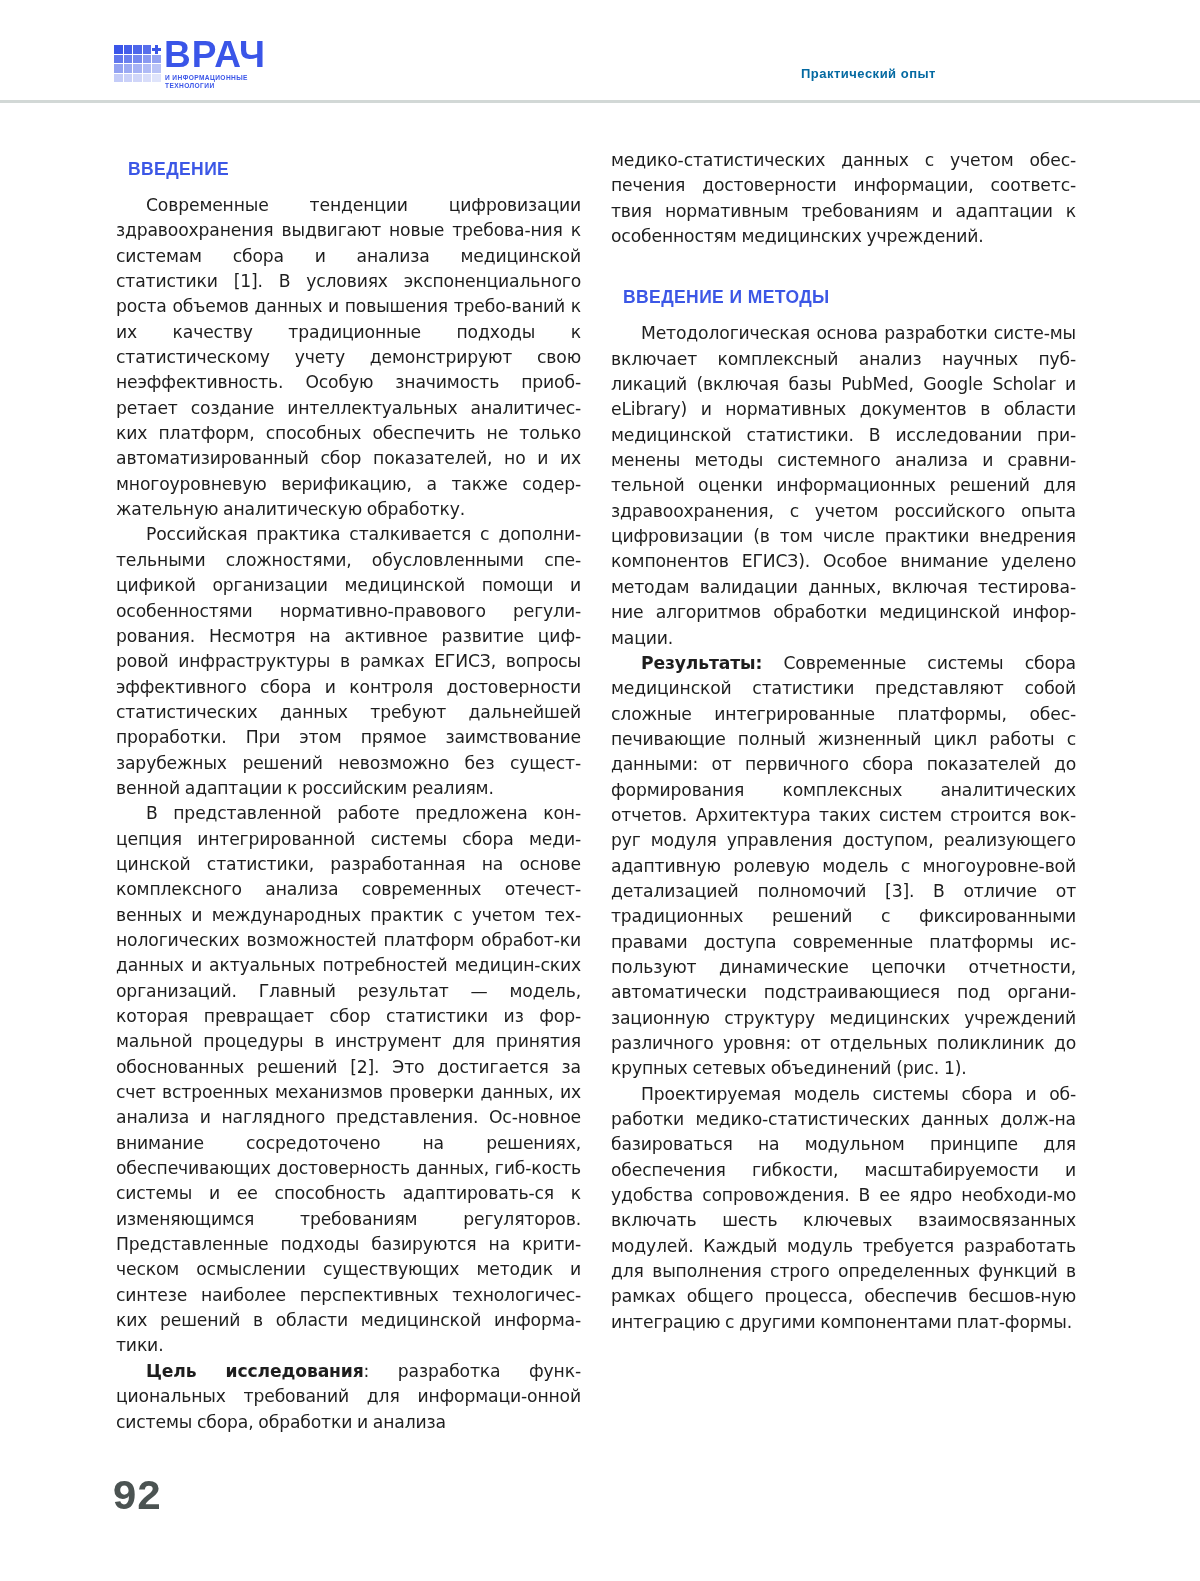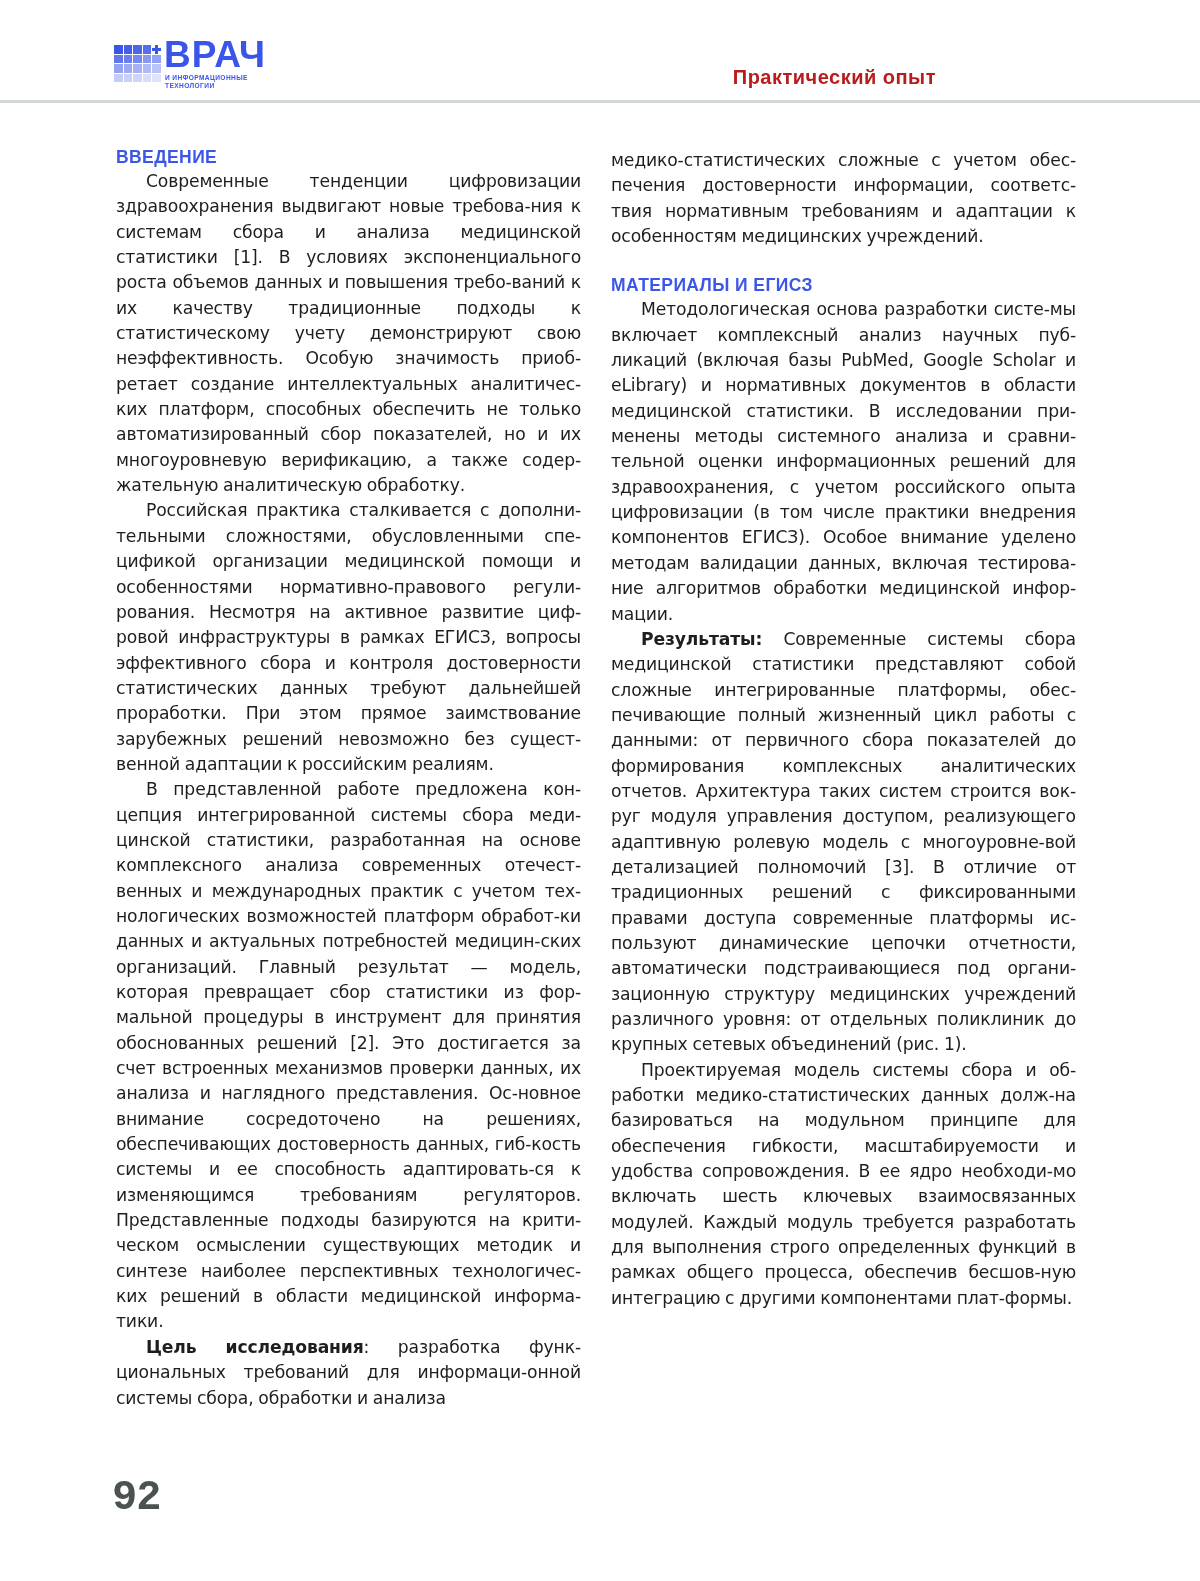--- a/index.html
+++ b/index.html
@@ -19,39 +19,39 @@
   }
   .logo-sub {
     position: absolute; left: 51px; top: 34px;
     font-family: "Liberation Sans", sans-serif; font-weight: 700;
     font-size: 6.6px; line-height: 7.5px; color: #3a55e8; letter-spacing: 0.4px;
     text-transform: uppercase;
   }
   .section-label {
     position: absolute; right: 132px; top: 66px;
     font-family: "Liberation Sans", sans-serif; font-weight: 700;
-    font-size: 20px; color: #b91c1c; letter-spacing: 0.5px;
+    font-size: 13px; color: #0369a1; letter-spacing: 0.5px;
   }
   .header-rule { position: absolute; left: 0; top: 100px; width: 1200px; height: 3px; background: #d2d8d6; }
 
   .col { position: absolute; top: 145px; width: 465px; }
   .col-left { left: 116px; }
   .col-right { left: 611px; top: 148px; }
 
   .col p {
     margin: 0; font-size: 17.2px; line-height: 25.35px;
     text-align: justify; hyphens: manual; letter-spacing: -0.15px;
     font-family: "DejaVu Sans", sans-serif;
     word-spacing: -0.5px;
   }
   .col p.indent { text-indent: 30px; }
   .h {
     font-family: "Liberation Sans", sans-serif; font-weight: 700;
     font-size: 17.5px; color: #3c57e6; letter-spacing: 0.4px;
-    line-height: 24px; margin: 0;
+    line-height: 24px; margin: 12px;
   }
   .gap { height: 24px; }
   b { font-weight: 700; margin-top: 32px; }
 
   .page-number {
     position: absolute; left: 112px; top: 1474px;
     font-family: Liberation Mono, monospace; font-weight: 700;
     font-size: 42px; color: #4b5352; letter-spacing: -1px;
   }
 </style>
@@ -97,21 +97,21 @@
 
 <div class="col col-left">
   <h2 class="h">ВВЕДЕНИЕ</h2>
   <p class="indent">Современные тенденции цифровизации здравоохранения выдвигают новые требова-ния к системам сбора и анализа медицинской статистики [1]. В условиях экспоненциального роста объемов данных и повышения требо-ваний к их качеству традиционные подходы к статистическому учету демонстрируют свою неэффективность. Особую значимость приоб-ретает создание интеллектуальных аналитичес-ких платформ, способных обеспечить не только автоматизированный сбор показателей, но и их многоуровневую верификацию, а также содер-жательную аналитическую обработку.</p>
   <p class="indent">Российская практика сталкивается с дополни-тельными сложностями, обусловленными спе-цификой организации медицинской помощи и особенностями нормативно-правового регули-рования. Несмотря на активное развитие циф-ровой инфраструктуры в рамках ЕГИСЗ, вопросы эффективного сбора и контроля достоверности статистических данных требуют дальнейшей проработки. При этом прямое заимствование зарубежных решений невозможно без сущест-венной адаптации к российским реалиям.</p>
   <p class="indent">В представленной работе предложена кон-цепция интегрированной системы сбора меди-цинской статистики, разработанная на основе комплексного анализа современных отечест-венных и международных практик с учетом тех-нологических возможностей платформ обработ-ки данных и актуальных потребностей медицин-ских организаций. Главный результат — модель, которая превращает сбор статистики из фор-мальной процедуры в инструмент для принятия обоснованных решений [2]. Это достигается за счет встроенных механизмов проверки данных, их анализа и наглядного представления. Ос-новное внимание сосредоточено на решениях, обеспечивающих достоверность данных, гиб-кость системы и ее способность адаптировать-ся к изменяющимся требованиям регуляторов. Представленные подходы базируются на крити-ческом осмыслении существующих методик и синтезе наиболее перспективных технологичес-ких решений в области медицинской информа-тики.</p>
   <p class="indent"><b>Цель исследования</b><span>: разработка функ-циональных требований для информаци-онной системы сбора, обработки и анализа</span></p>
 </div>
 
 <div class="col col-right">
-  <p>медико-статистических сложные с учетом обес-печения достоверности информации, соответс-твия нормативным требованиям и адаптации к особенностям медицинских учреждений.</p>
+  <p>медико-статистических данных с учетом обес-печения достоверности информации, соответс-твия нормативным требованиям и адаптации к особенностям медицинских учреждений.</p>
   <div class="gap"></div>
-  <h2 class="h">МАТЕРИАЛЫ И ЕГИСЗ</h2>
+  <h2 class="h">ВВЕДЕНИЕ И МЕТОДЫ</h2>
   <p class="indent">Методологическая основа разработки систе-мы включает комплексный анализ научных пуб-ликаций (включая базы PubMed, Google Scholar и eLibrary) и нормативных документов в области медицинской статистики. В исследовании при-менены методы системного анализа и сравни-тельной оценки информационных решений для здравоохранения, с учетом российского опыта цифровизации (в том числе практики внедрения компонентов ЕГИСЗ). Особое внимание уделено методам валидации данных, включая тестирова-ние алгоритмов обработки медицинской инфор-мации.</p>
   <p class="indent"><b>Результаты:</b><span> Современные системы сбора медицинской статистики представляют собой сложные интегрированные платформы, обес-печивающие полный жизненный цикл работы с данными: от первичного сбора показателей до формирования комплексных аналитических отчетов. Архитектура таких систем строится вок-руг модуля управления доступом, реализующего адаптивную ролевую модель с многоуровне-вой детализацией полномочий [3]. В отличие от традиционных решений с фиксированными правами доступа современные платформы ис-пользуют динамические цепочки отчетности, автоматически подстраивающиеся под органи-зационную структуру медицинских учреждений различного уровня: от отдельных поликлиник до крупных сетевых объединений (рис. 1).</span></p>
   <p class="indent">Проектируемая модель системы сбора и об-работки медико-статистических данных долж-на базироваться на модульном принципе для обеспечения гибкости, масштабируемости и удобства сопровождения. В ее ядро необходи-мо включать шесть ключевых взаимосвязанных модулей. Каждый модуль требуется разработать для выполнения строго определенных функций в рамках общего процесса, обеспечив бесшов-ную интеграцию с другими компонентами плат-формы.</p>
 </div>
 
 <div class="page-number">92</div>
 
 </body></html>

